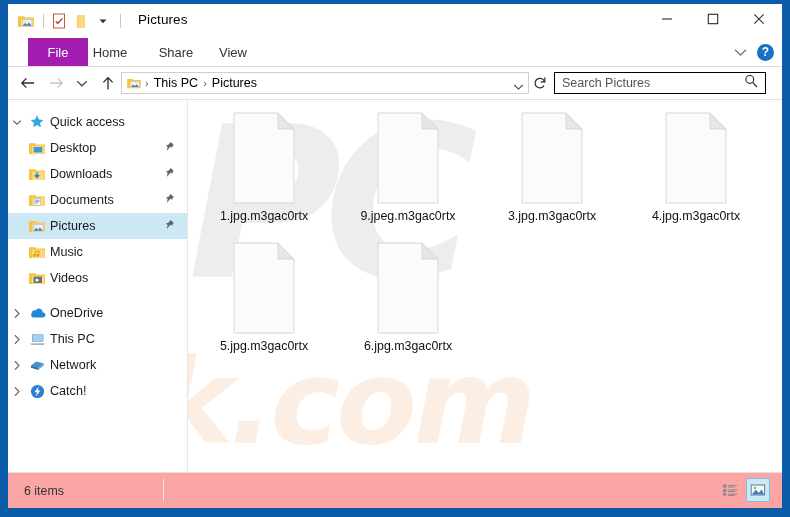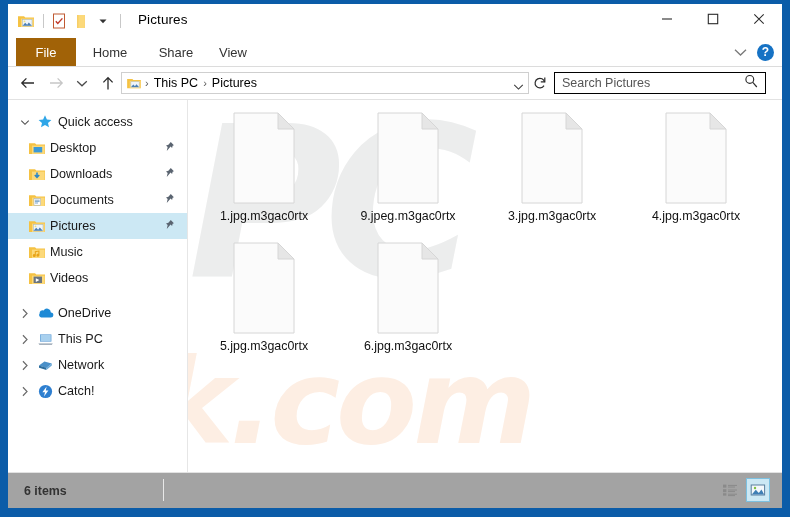--- a/index.html
+++ b/index.html
@@ -52,21 +52,21 @@
   .wbtns{position:absolute;right:0;top:0;display:flex;}
   .wbtn{width:46px;height:30px;display:flex;align-items:center;justify-content:center;}
   .wbtn svg{display:block;}
 
   
   .tabs{position:absolute;left:0;top:34px;width:774px;height:28px;background:#fff;}
   .tab{
     position:absolute;top:0;height:28px;display:flex;align-items:center;justify-content:center;
     font-size:13px;color:#333;
   }
-  .tab.file{left:8px;width:60px;background:#a16207;color:#fff;}
+  .tab.file{left:20px;width:60px;background:#a21caf;color:#fff;}
   .tab.t1{left:72px;width:60px;}
   .tab.t2{left:140px;width:56px;}
   .tab.t3{left:200px;width:50px;}
   .ribbon-ctl{position:absolute;right:8px;top:34px;height:28px;display:flex;align-items:center;gap:10px;}
   .help-btn{width:17px;height:17px;border-radius:50%;background:#1672c4;color:#fff;
     font-size:12px;font-weight:bold;display:flex;align-items:center;justify-content:center;}
   .ribbon-line{position:absolute;left:0;top:62px;width:774px;height:1px;background:#dcdcdc;}
 
   
   .addrrow{position:absolute;left:0;top:63px;width:774px;height:32px;background:#fff;}
@@ -105,41 +105,41 @@
   
   .nitem{
     position:relative;height:26px;display:flex;align-items:center;
     font-size:12.6px;color:#1a1a1a;white-space:nowrap;
   }
   .nitem.sel{background:#cce8f4;}
   .chev{width:18px;height:26px;display:flex;align-items:center;justify-content:center;flex:0 0 18px;}
   .nico{width:22px;height:26px;display:flex;align-items:center;justify-content:center;flex:0 0 22px;}
   .nlabel{padding-left:2px;}
   .pin{position:absolute;right:12px;top:6px;}
-  .ind-1{padding-left:8px;}
+  .ind-1{padding-left:0px;}
   .ind-2 .chev{visibility:hidden;}
   .nspace{height:9px;}
 
   
   .grid{position:absolute;left:0;top:0;width:594px;height:372px;}
   .fitem{
     position:absolute;width:140px;height:130px;
     display:flex;flex-direction:column;align-items:center;
   }
   .ficon{width:72px;height:92px;position:relative;}
   .fname{
     margin-top:5px;font-size:12.4px;color:#111;white-space:nowrap;
     text-align:center;
   }
 
   
   .status-line{position:absolute;left:0;top:468px;width:774px;height:1px;background:#e2e2e2;}
   .status{
-    position:absolute;left:0;top:469px;width:774px;height:35px;background:#a3a3a3;
-    display:flex;align-items:center;font-weight:bold;
+    position:absolute;left:0;top:469px;width:774px;height:35px;background:#fca5a5;
+    display:flex;align-items:center;
   }
   .status-text{font-size:12.4px;color:#333;margin-left:16px;}
   .status-sep{position:absolute;left:155px;top:6px;width:1px;height:22px;background:#e8e8e8;}
   .vbtns{position:absolute;right:12px;top:5px;display:flex;gap:4px;}
   .vbtn{width:24px;height:24px;display:flex;align-items:center;justify-content:center;box-sizing:border-box;}
   .vbtn.active{background:#cce8f4;border:1px solid #7cc0e0;}
 </style>
 </head>
 <body>
 

